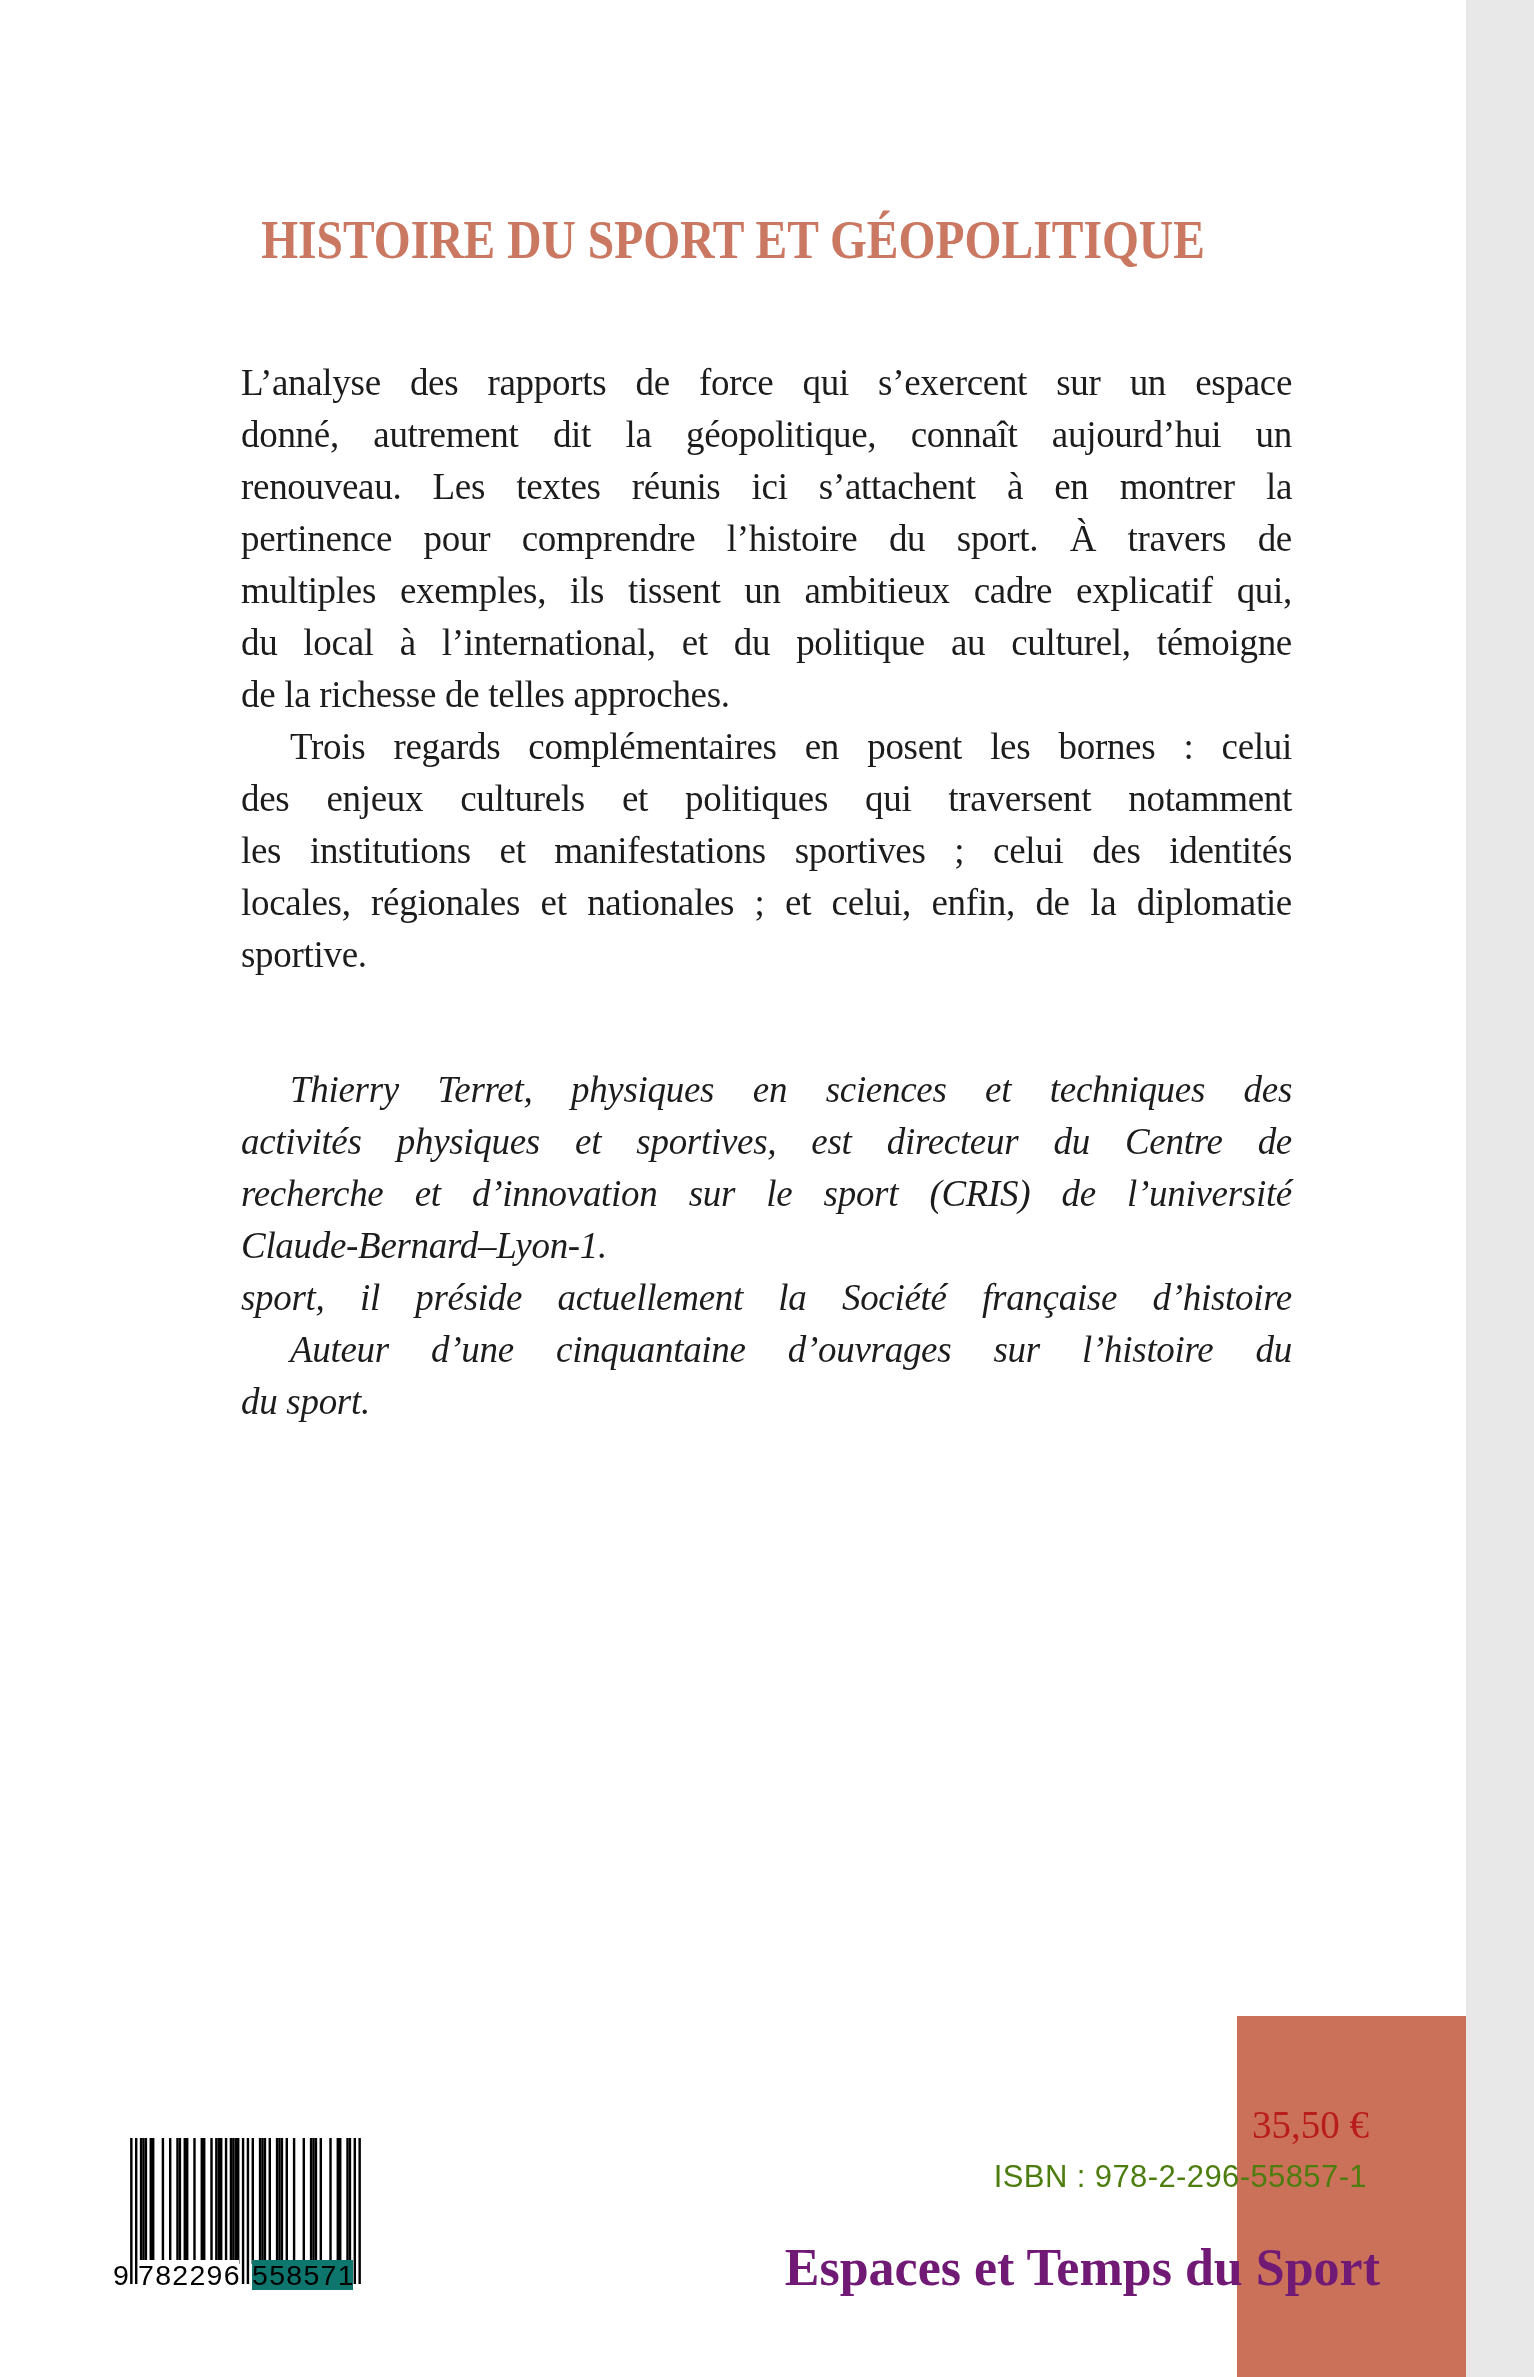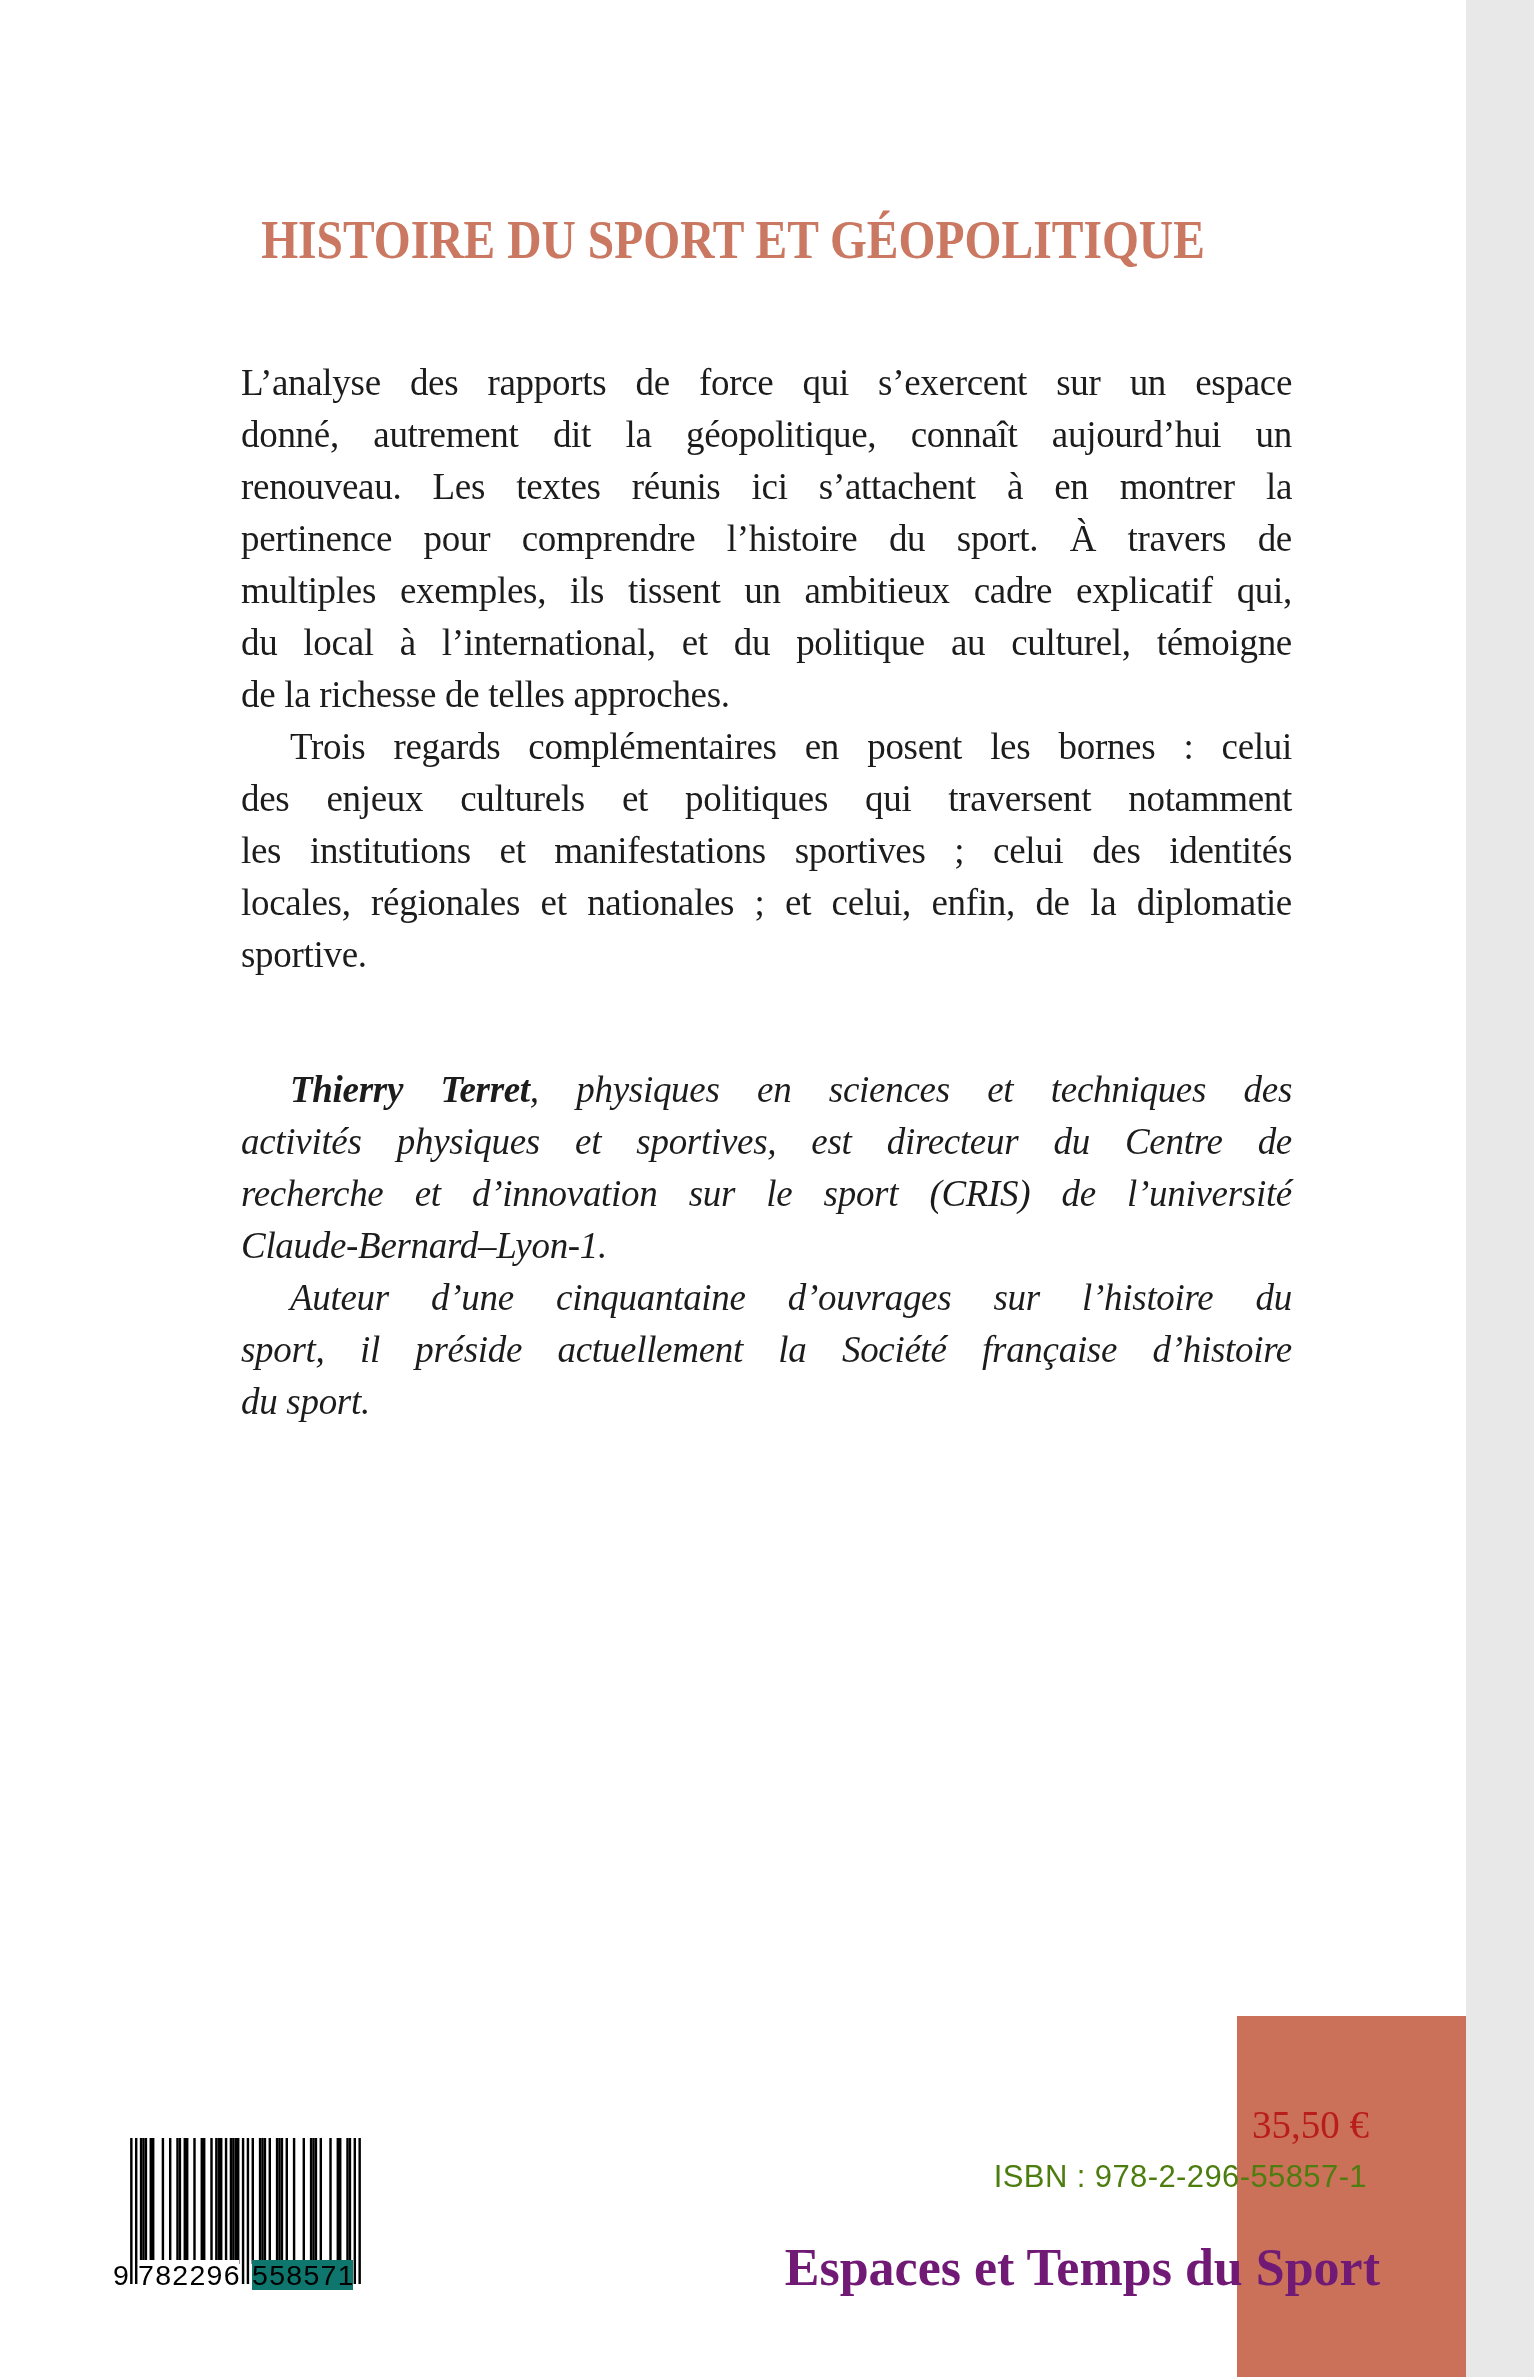--- a/index.html
+++ b/index.html
@@ -27,21 +27,21 @@
   .synopsis{top:357px;}
   .bio{top:1064px;font-style:italic;}
   .jline{
     font-size:37px;line-height:52px;height:52px;
     letter-spacing:-0.3px;
     text-align:justify;text-align-last:justify;
     overflow:visible;white-space:normal;
   }
   .jline.last{text-align-last:left;}
   .indent{text-indent:49px;}
-  .bio-name{font-weight:bold;}
+  .bio-name{font-weight:normal;}
   
   .color-block{
     position:absolute;left:1237px;top:2016px;width:297px;height:362px;
     background:var(--accent-block,#cb7159);
   }
   .price{
     position:absolute;right:97px;top:2104px;
     font-size:39px;line-height:42px;color:#b91c1c;
     z-index:2;
   }
@@ -90,22 +90,22 @@
     <div class="jline">les institutions et manifestations sportives ; celui des identités</div>
     <div class="jline">locales, régionales et nationales ; et celui, enfin, de la diplomatie</div>
     <div class="jline last">sportive.</div>
   </div>
 
   <div class="textcol bio">
     <div class="jline indent"><span class="bio-name">Thierry Terret</span><span>, physiques en sciences et techniques des</span></div>
     <div class="jline">activités physiques et sportives, est directeur du Centre de</div>
     <div class="jline">recherche et d’innovation sur le sport (CRIS) de l’université</div>
     <div class="jline last">Claude-Bernard–Lyon-1.</div>
+    <div class="jline">sport, il préside actuellement la Société française d’histoire</div>
     <div class="jline indent">Auteur d’une cinquantaine d’ouvrages sur l’histoire du</div>
-    <div class="jline">sport, il préside actuellement la Société française d’histoire</div>
     <div class="jline last">du sport.</div>
   </div>
 
   <div class="color-block"></div>
 
   <div class="price">35,50 €</div>
   <div class="isbn">ISBN : 978-2-296-55857-1</div>
   <div class="series-name">Espaces et Temps du Sport</div>
 
   <div class="barcode">

